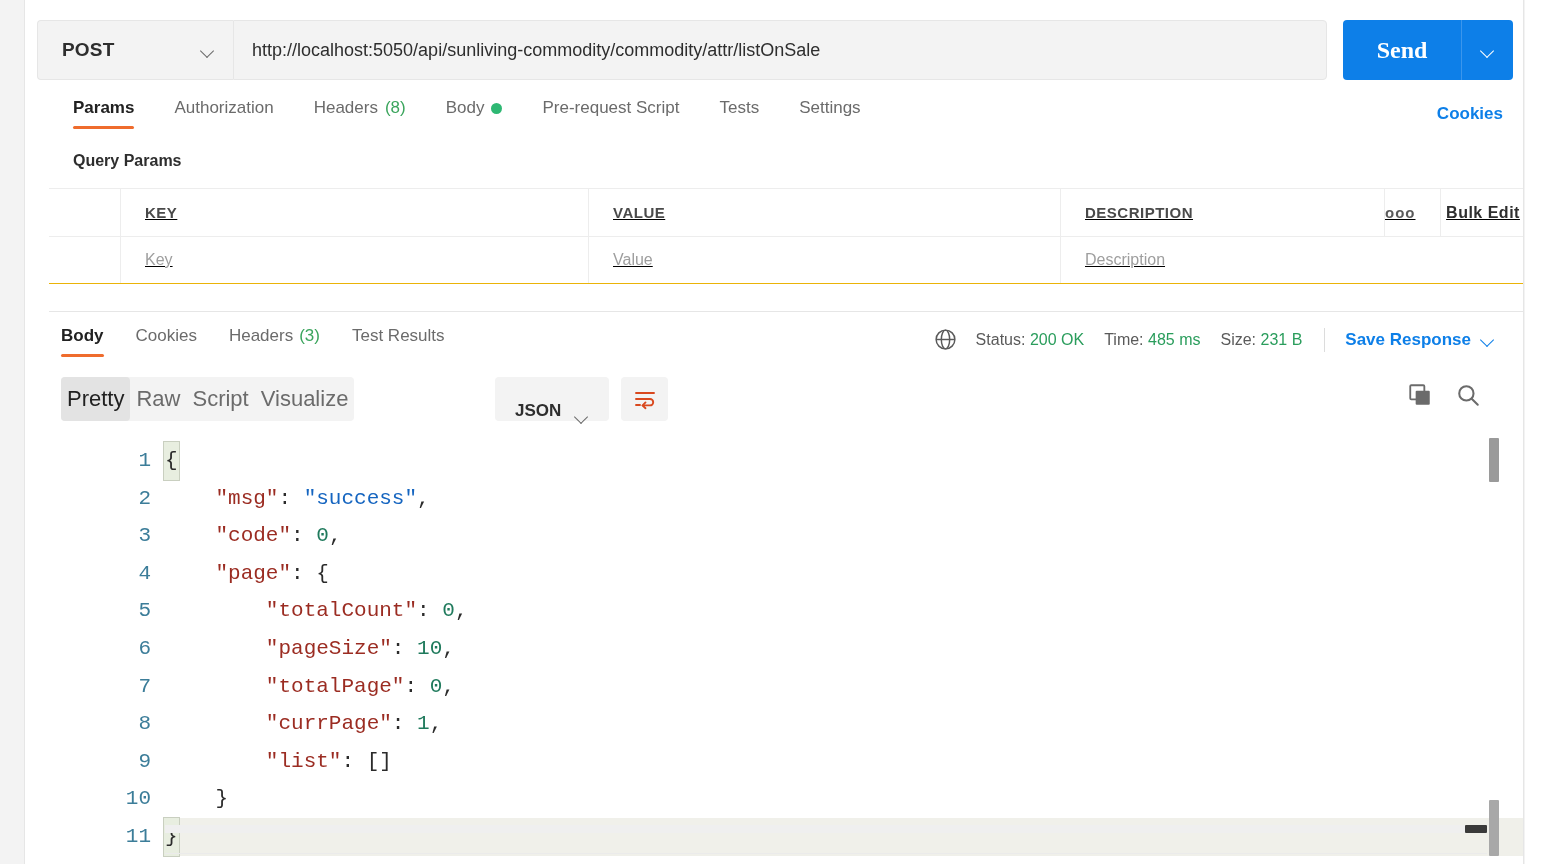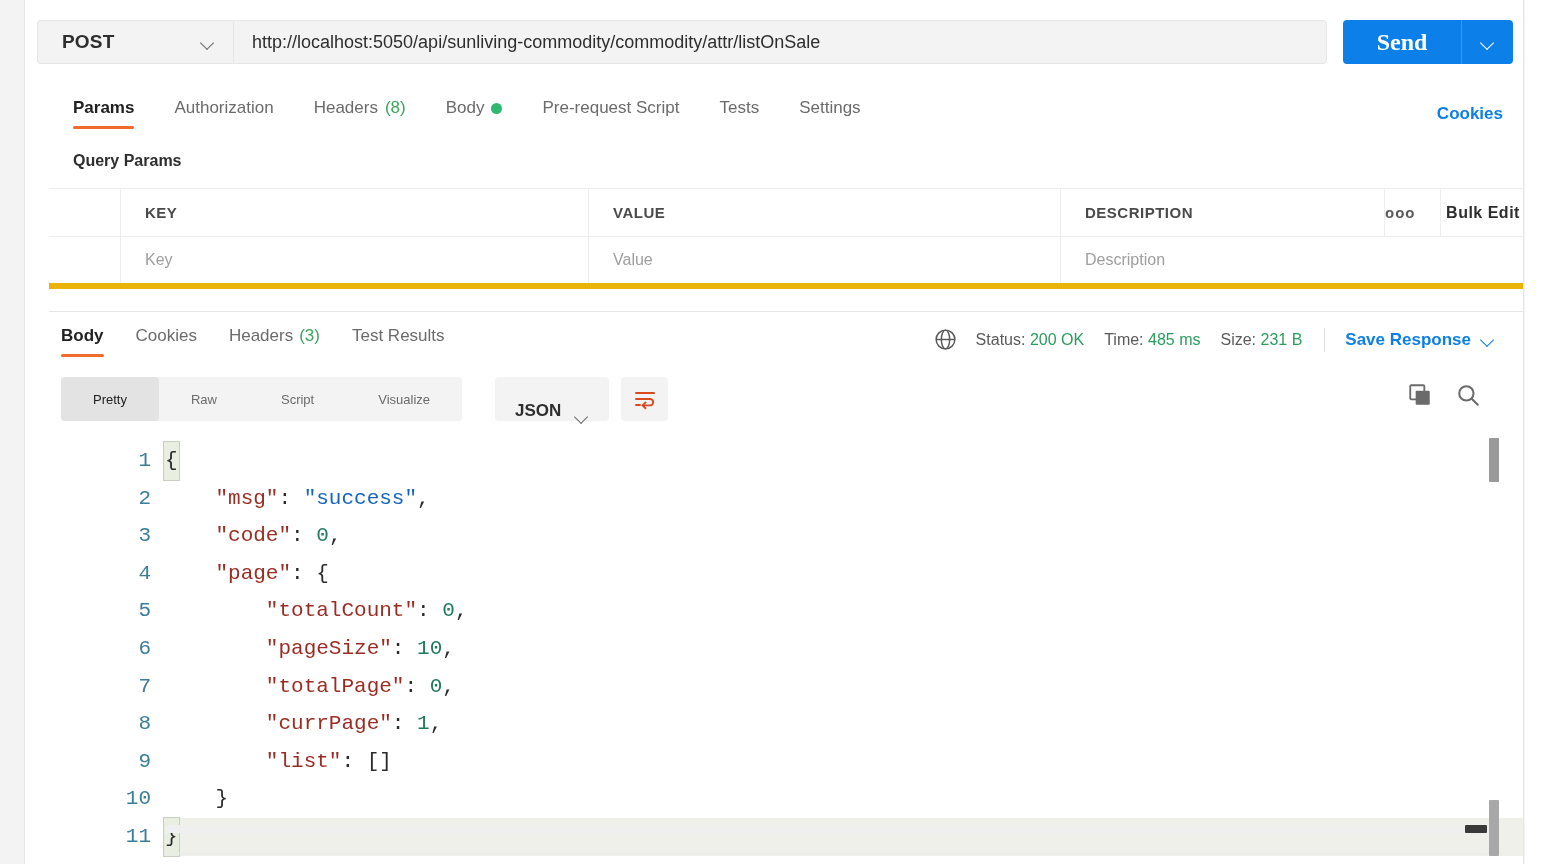--- a/index.html
+++ b/index.html
@@ -26,21 +26,21 @@
   }
   .right-rail {
     position: absolute; left: 1525px; top: 0;
     width: 22px; height: 864px;
     background: #ffffff;
   }
 
   
   .urlbar {
     position: absolute; left: 12px; top: 20px;
-    width: 1476px; height: 44px;
+    width: 1476px; height: 60px;
     display: flex; align-items: stretch;
   }
   .method-select {
     width: 196px;
     background: #f3f3f3;
     border: 1px solid #e6e6e6;
     border-right: none;
     border-radius: 4px 0 0 4px;
     display: flex; align-items: center; justify-content: space-between;
     padding: 0 18px 0 24px;
@@ -123,21 +123,22 @@
 
   
   .qp-title {
     position: absolute; left: 48px; top: 152px;
     font-size: 16px; color: #2e2e2e; font-weight: 600;
   }
   .ptable {
     position: absolute; left: 24px; top: 188px;
     width: 1476px;
     border-top: 1px solid #ededed;
-    border-bottom: 6px solid #eab308;
+    border-bottom: 1px solid #eab308;
+    text-decoration: underline;
   }
   .prow { display: flex; height: 47px; }
   .prow + .prow { border-top: 1px solid #ededed; }
   .pcell {
     display: flex; align-items: center;
     border-right: 1px solid #ededed;
     padding-left: 24px;
     font-size: 16px;
   }
   .pcell.check { width: 72px; padding: 0; border-right: 1px solid #ededed; }
@@ -190,22 +191,22 @@
   }
   .save-resp .chev::before { border-color: #0d7fe8; }
 
   
   .fmt-seg {
     position: absolute; left: 36px; top: 377px;
     height: 44px; background: #f3f3f3; border-radius: 4px;
     display: flex; align-items: stretch;
   }
   .fmt-seg .sg {
-    display: flex; align-items: center; padding: 0 32px;
-    font-size: 13px; color: #6b6b6b; cursor: pointer;
+    display: flex; align-items: center; padding: 0 6px;
+    font-size: 22px; color: #6b6b6b; cursor: pointer;
   }
   .fmt-seg .sg.active {
     background: #e3e3e3; color: #212121; border-radius: 4px;
   }
   .type-seg {
     position: absolute; left: 470px; top: 377px;
     height: 44px; background: #f3f3f3; border-radius: 4px;
     display: flex; align-items: flex-end; gap: 14px; padding: 0 20px;
     cursor: pointer;
   }

